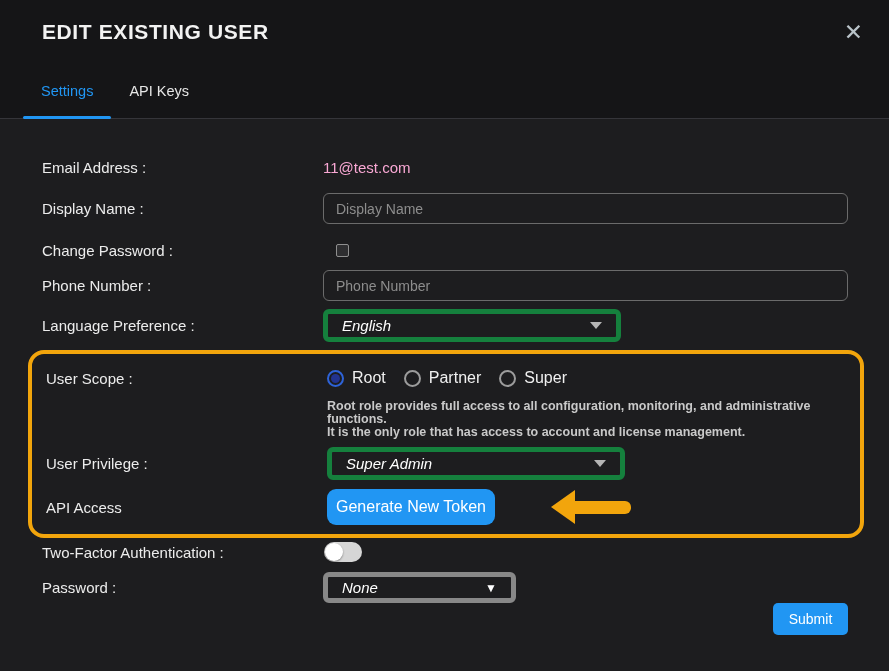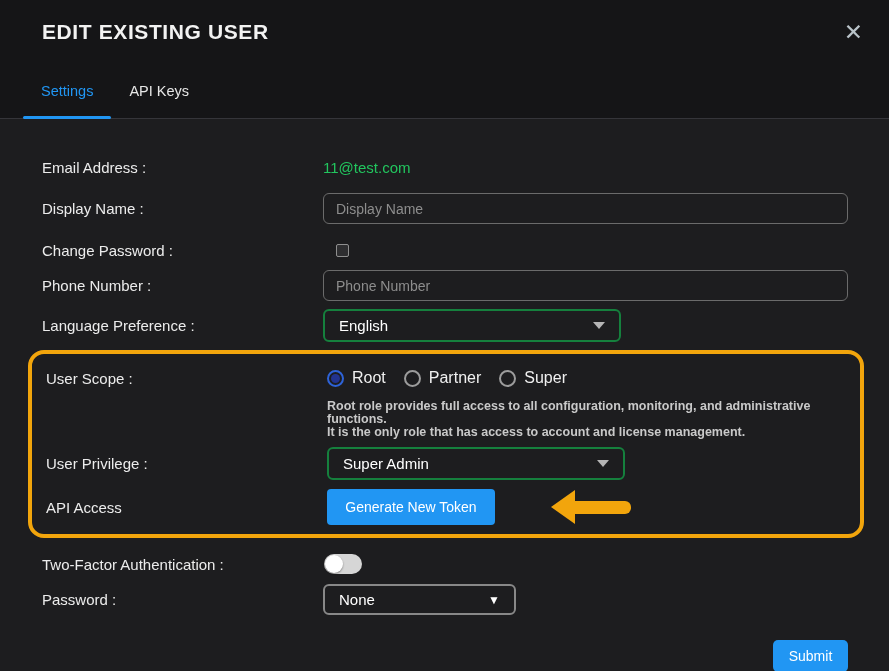--- a/index.html
+++ b/index.html
@@ -38,43 +38,43 @@
     background:#2196f3; border-radius:2px;
   }
 
   
   .form-area { padding:0 41px 12px 42px; flex:1; display:flex; flex-direction:column; }
   .row { display:flex; align-items:center; }
   .row .label { width:281px; flex:0 0 281px; font-size:15px; color:#ececec; }
   .row .control { flex:1; display:flex; align-items:center; }
 
   .row-email { margin-top:36px; height:24px; }
-  .static-value { font-size:15px; color:#22c55e; }
+  .static-value { font-size:15px; color:#f9a8d4; }
 
   .row-display { margin-top:14px; height:31px; }
   .text-input {
     width:100%; height:31px; background:transparent; border:1px solid #6b6b6b;
     border-radius:6px; padding:0 12px; font-size:14px; color:#e8e8e8;
     font-family:"Liberation Sans", sans-serif; outline:none;
   }
   .text-input::placeholder { color:#8d8d8d; }
 
   .row-password { margin-top:14px; height:24px; }
   .checkbox {
     width:13px; height:13px; border:1px solid #8f8f8f; background:#2e2e30;
     border-radius:2px; margin-left:13px; cursor:pointer;
   }
 
   .row-phone { margin-top:8px; height:31px; }
   .row-language { margin-top:8px; height:33px; }
 
   .select-box {
-    width:298px; height:33px; border:2px solid #15803d; border-radius:6px;
+    width:298px; height:33px; border:5px solid #15803d; border-radius:6px;
     display:flex; align-items:center; padding:0 14px; font-size:15px; color:#fff;
-    cursor:pointer; background:transparent; position:relative;
+    cursor:pointer; background:transparent; position:relative;font-style:italic;
   }
   .select-box .caret {
     margin-left:auto; width:0; height:0;
     border-left:6px solid transparent; border-right:6px solid transparent;
     border-top:7px solid #b5b5b5;
   }
 
   
   .highlight-box {
     margin-top:8px; margin-left:-14px; margin-right:-16px;
@@ -94,47 +94,47 @@
   }
   .radio-label { font-size:16px; color:#f0f0f0; }
 
   .help-text { margin-top:8px; margin-left:281px; }
   .help-text div { font-size:12.5px; font-weight:bold; color:#c9c9c9; line-height:13px; }
 
   .row-privilege { margin-top:8px; height:33px;justify-content:flex-end; }
   .row-api { margin-top:9px; height:36px; }
 
   .generate-btn {
-    width:168px; height:36px; background:#2196f3; border:none; border-radius:4px;
-    color:#fff; font-size:14px; font-family:"Liberation Sans", sans-serif;
+    width:168px; height:36px; background:#2196f3; border:none; border-radius:9px;
+    color:#fff; font-size:16px; font-family:"Liberation Sans", sans-serif;
     cursor:pointer;
   }
   .pointer-arrow { display:flex; align-items:center; margin-left:56px; }
   .arrow-head {
     width:0; height:0;
     border-top:17px solid transparent; border-bottom:17px solid transparent;
     border-right:24px solid #f2a50c;
   }
   .arrow-tail { width:56px; height:13px; background:#f2a50c; border-radius:0 6px 6px 0; }
 
-  .row-twofactor { margin-top:16px; height:20px; }
+  .row-twofactor { margin-top:4px; height:20px; }
   .toggle {
     width:38px; height:20px; border-radius:10px; background:#d6d6d6;
     position:relative; cursor:pointer; margin-left:1px;
   }
   .toggle .knob {
     position:absolute; left:1px; top:1px; width:18px; height:18px; border-radius:50%;
     background:#ffffff; box-shadow:0 1px 2px rgba(0,0,0,.4);
   }
 
   .row-homepage { margin-top:10px; height:31px; }
   .select-box.small { width:193px; height:31px; border-color:#888; }
   .select-box.small .caret-solid { margin-left:auto; font-size:12px; color:#fff; }
 
-  .row-submit { margin-top:25px; height:32px; justify-content:flex-end; }
+  .row-submit { margin-top:0; height:32px; justify-content:flex-end; }
   .submit-btn {
     width:75px; height:32px; background:#2196f3; border:none; border-radius:5px;
     color:#fff; font-size:14px; font-family:"Liberation Sans", sans-serif;
     cursor:pointer;
   }
 </style>
 </head>
 <body>
 
 <div class="modal">

